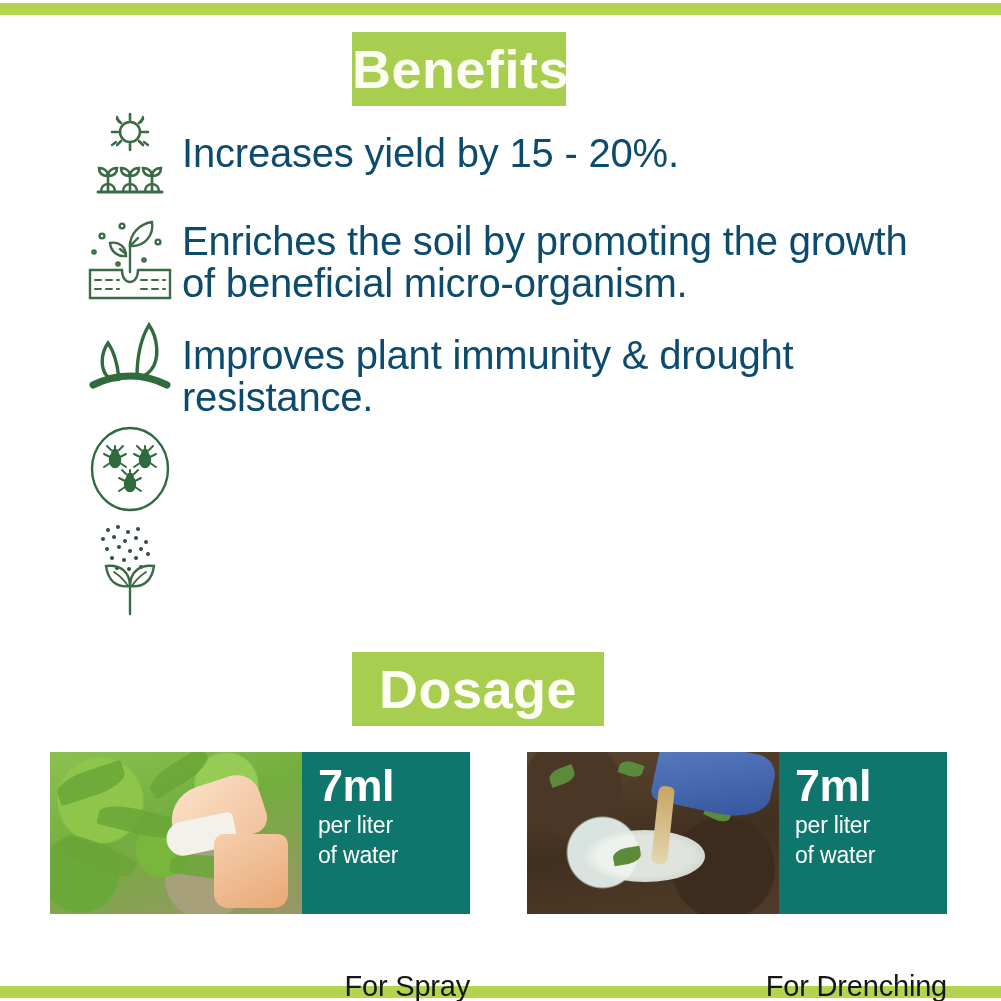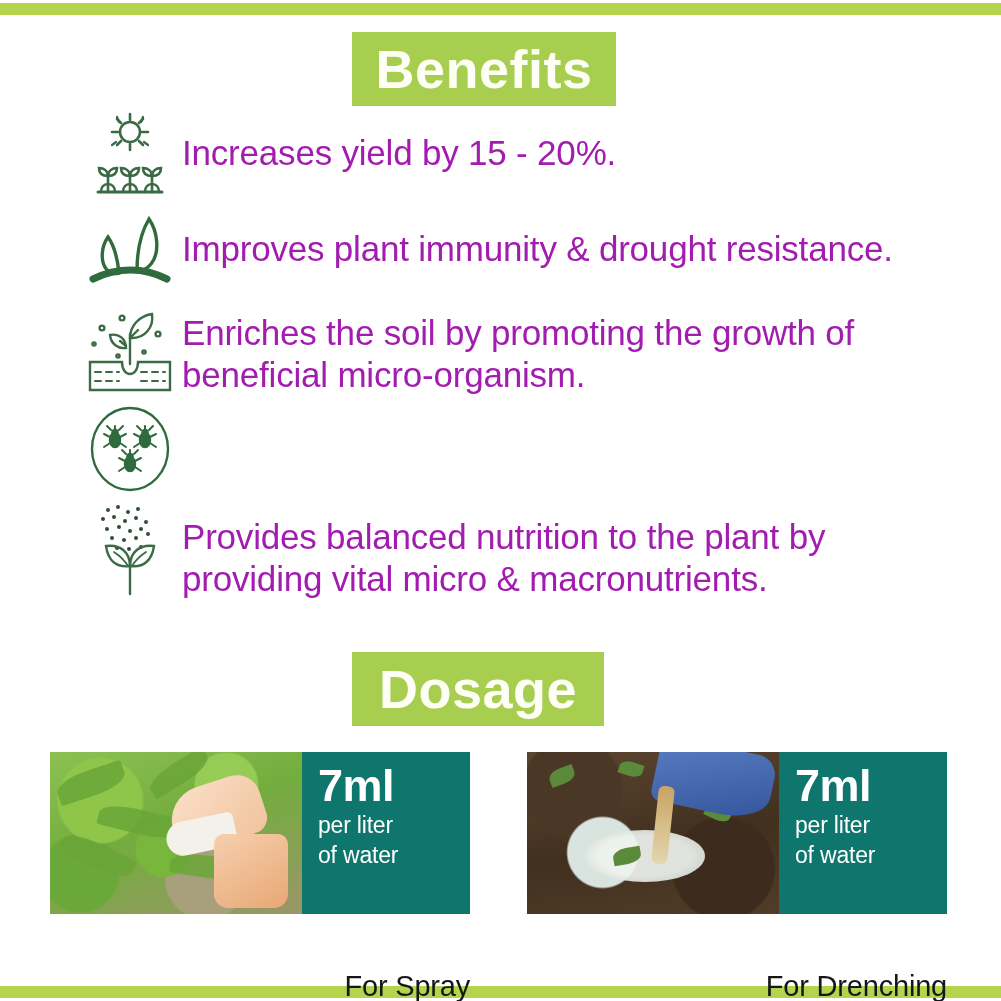--- a/index.html
+++ b/index.html
@@ -32,21 +32,21 @@
     position: absolute;
     background: #a8ce4f;
     color: #fdfff4;
     font-size: 54px;
     font-weight: bold;
     letter-spacing: 0.5px;
     text-align: center;
     line-height: 74px;
     height: 74px;
   }
-  .badge-benefits { left: 352px; top: 32px;  width: 264px; }
+  .badge-benefits { left: 352px; top: 32px;  width: 214px; }
   .badge-dosage   { left: 352px; top: 652px; width: 252px; }
 
   
   .benefits-list {
     position: absolute;
     left: 0; top: 104px;
     width: 1001px;
   }
   .benefit-row {
     display: flex;
@@ -55,23 +55,23 @@
   }
   .benefit-icon {
     width: 104px;
     min-width: 104px;
     margin-left: 78px;
     display: flex;
     align-items: center;
     justify-content: center;
   }
   .benefit-text {
-    font-size: 35px;
+    font-size: 40px;
     line-height: 42px;
-    color: #a21caf;
+    color: #0c4a6e;
     letter-spacing: -0.2px;
     padding-top: 2px;
     max-width: 760px;
   }
 
   .r1 .benefit-icon { height: 96px; }
   .r1 .benefit-text { padding-top: 28px; }
   .r2 .benefit-icon { height: 100px; }
   .r2 .benefit-text { padding-top: 14px; }
   .r3 .benefit-icon { height: 86px; }
@@ -241,31 +241,20 @@
         </g>
         <g transform="translate(44,0)">
           <path d="M24 86V70"></path>
           <path d="M24 70c-6 0-9-3-9-8 5 0 9 3 9 8z"></path>
           <path d="M24 70c6 0 9-3 9-8-5 0-9 3-9 8z"></path>
           <path d="M17 86c0-5 3-8 7-8s7 3 7 8"></path>
         </g>
       </svg>
     </div>
     <div class="benefit-text">Increases yield by 15 - 20%.</div>
-  </div>
-
-  <div class="benefit-row r3">
-    <div class="benefit-icon">
-      <svg width="90" height="80" viewBox="0 0 90 80" fill="none" stroke="#2f6b3d" stroke-width="3.4" stroke-linecap="round">
-        <path d="M52 62c0-28 6-42 12-52 9 13 11 34 2 45-4 5-9 7-14 7z"></path>
-        <path d="M34 64c-2-20-6-29-11-36-7 10-8 25-1 33 3 3 8 4 12 3z"></path>
-        <path d="M8 70c12-6 26-9 38-9s24 3 36 9" stroke-width="7"></path>
-      </svg>
-    </div>
-    <div class="benefit-text">Improves plant immunity &amp; drought  resistance.</div>
   </div>
 
   <div class="benefit-row r2">
     <div class="benefit-icon">
       <svg width="96" height="96" viewBox="0 0 96 96" fill="none" stroke="#3a6b45" stroke-width="2.4" stroke-linecap="round">
         <path d="M48 64V34"></path>
         <path d="M48 38c0-12 9-22 22-24 2 13-7 25-22 24z"></path>
         <path d="M44 48c-8 1-15-4-16-13 9-2 16 4 16 13z"></path>
         <path d="M56 30l-8 8M38 41l6 5"></path>
         <circle cx="40" cy="18" r="2.4"></circle>
@@ -274,20 +263,31 @@
         <circle cx="12" cy="44" r="1.6"></circle>
         <circle cx="62" cy="52" r="1.6"></circle>
         <circle cx="36" cy="56" r="1.6"></circle>
         <path d="M8 62h32c0 8 4 12 8 12s8-4 8-12h32v28H8z"></path>
         <g stroke-width="2" stroke-dasharray="6 5">
           <path d="M13 72h24M59 72h24M13 81h24M59 81h24"></path>
         </g>
       </svg>
     </div>
     <div class="benefit-text">Enriches the soil by promoting the growth of beneficial micro-organism.</div>
+  </div>
+
+  <div class="benefit-row r3">
+    <div class="benefit-icon">
+      <svg width="90" height="80" viewBox="0 0 90 80" fill="none" stroke="#2f6b3d" stroke-width="3.4" stroke-linecap="round">
+        <path d="M52 62c0-28 6-42 12-52 9 13 11 34 2 45-4 5-9 7-14 7z"></path>
+        <path d="M34 64c-2-20-6-29-11-36-7 10-8 25-1 33 3 3 8 4 12 3z"></path>
+        <path d="M8 70c12-6 26-9 38-9s24 3 36 9" stroke-width="7"></path>
+      </svg>
+    </div>
+    <div class="benefit-text">Improves plant immunity &amp; drought  resistance.</div>
   </div>
 
   <div class="benefit-row r4">
     <div class="benefit-icon">
       <svg width="86" height="88" viewBox="0 0 86 88" fill="none" stroke="#2f6b3d" stroke-width="2.4" stroke-linecap="round">
         <ellipse cx="43" cy="44" rx="38" ry="41"></ellipse>
         <g fill="#2f6b3d">
           <g transform="translate(20,26)">
             <ellipse cx="8" cy="9" rx="5" ry="7"></ellipse>
             <circle cx="8" cy="1.5" r="2.6"></circle>
@@ -332,21 +332,20 @@
           <circle cx="33" cy="46" r="2"></circle>
             <circle cx="45" cy="47" r="2"></circle>
           <circle cx="57" cy="45" r="2"></circle>
         </g>
         <path d="M46 92V62"></path>
         <path d="M46 64c-14 2-22-6-24-20 14-2 24 6 24 20z"></path>
         <path d="M46 64c14 2 22-6 24-20-14-2-24 6-24 20z"></path>
         <path d="M30 50c6 4 11 9 14 14M62 50c-6 4-11 9-14 14" stroke-width="1.8"></path>
       </svg>
     </div>
-    <div class="benefit-text">Provides balanced nutrition to the plant by providing vital micro &amp; macronutrients.</div>
   </div>
 
 </div>
 
 <div class="section-badge badge-dosage">Dosage</div>
 
 <div class="dosage-area">
 
   <div class="dosage-card left">
     <div class="dose-photo photo-spray">

